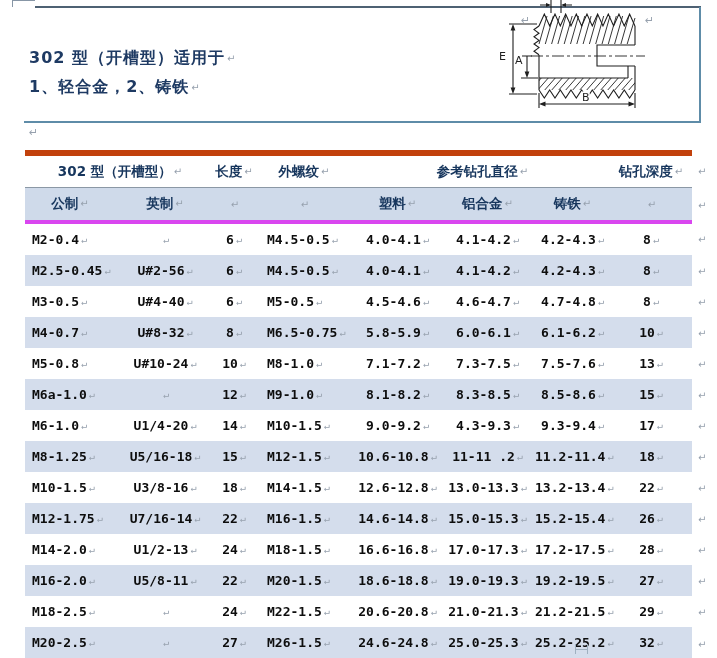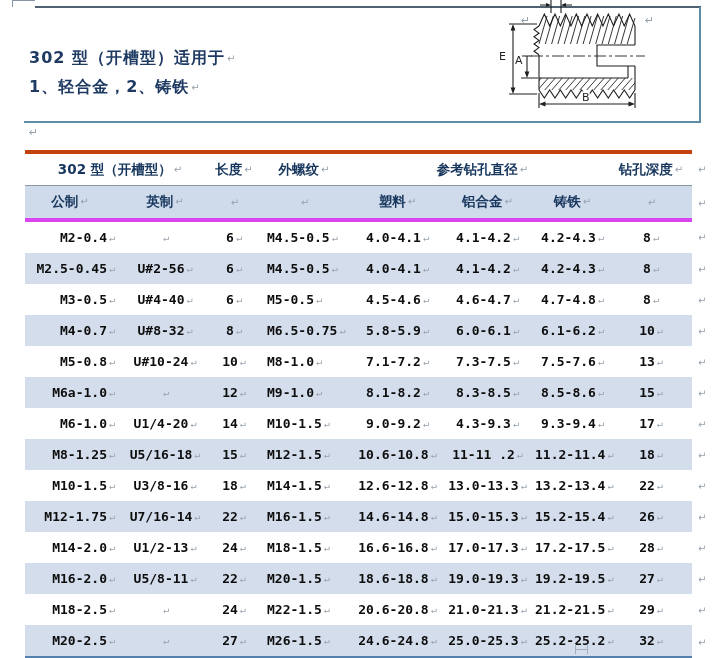--- a/index.html
+++ b/index.html
@@ -28,27 +28,27 @@
   .pc-between{left:29px;top:126px;}
 
   
   .diagram{position:absolute;left:485px;top:0;width:232px;height:124px;}
 
   
   .table-wrap{position:absolute;left:25px;top:150px;}
   table{border-collapse:collapse;table-layout:fixed;width:691px;}
   th,td{padding:0;margin:0;white-space:nowrap;overflow:visible;vertical-align:middle;}
   th.h1{height:31px;font-size:13.5px;font-weight:bold;color:#17365d;text-align:center;
-        border-top:4px solid #c2410c;border-bottom:1px solid #8b98a5;background:#ffffff;}
+        border-top:6px solid #c2410c;border-bottom:1px solid #8b98a5;background:#ffffff;}
   th.h2{height:32px;font-size:13.5px;font-weight:bold;color:#17365d;text-align:center;
         background:#cfdaea;border-bottom:4px solid #d946ef;}
   td.d{height:31px;font-family:"DejaVu Sans Mono",monospace;font-size:13px;font-weight:bold;color:#0d0d0d;text-align:center;}
   tbody tr:nth-child(even) td.d{background:#d4ddec;}
   tbody tr:last-child td.d{border-bottom:3px solid #5380ac;}
-  td.d.c1{text-align:right;padding-left:7px;}
+  td.d.c1{text-align:left;padding-left:7px;}
   td.d.c4{text-align:left;padding-left:14px;margin-top:8px;}
   th.out,td.out{background:transparent !important;border:none !important;text-align:left;padding-left:4px;}
 </style>
 </head>
 <body>
 
 <div class="hline corner-h"></div>
 <div class="vline corner-v"></div>
 <div class="hline top-line"></div>
 <div class="vline right-line"></div>

